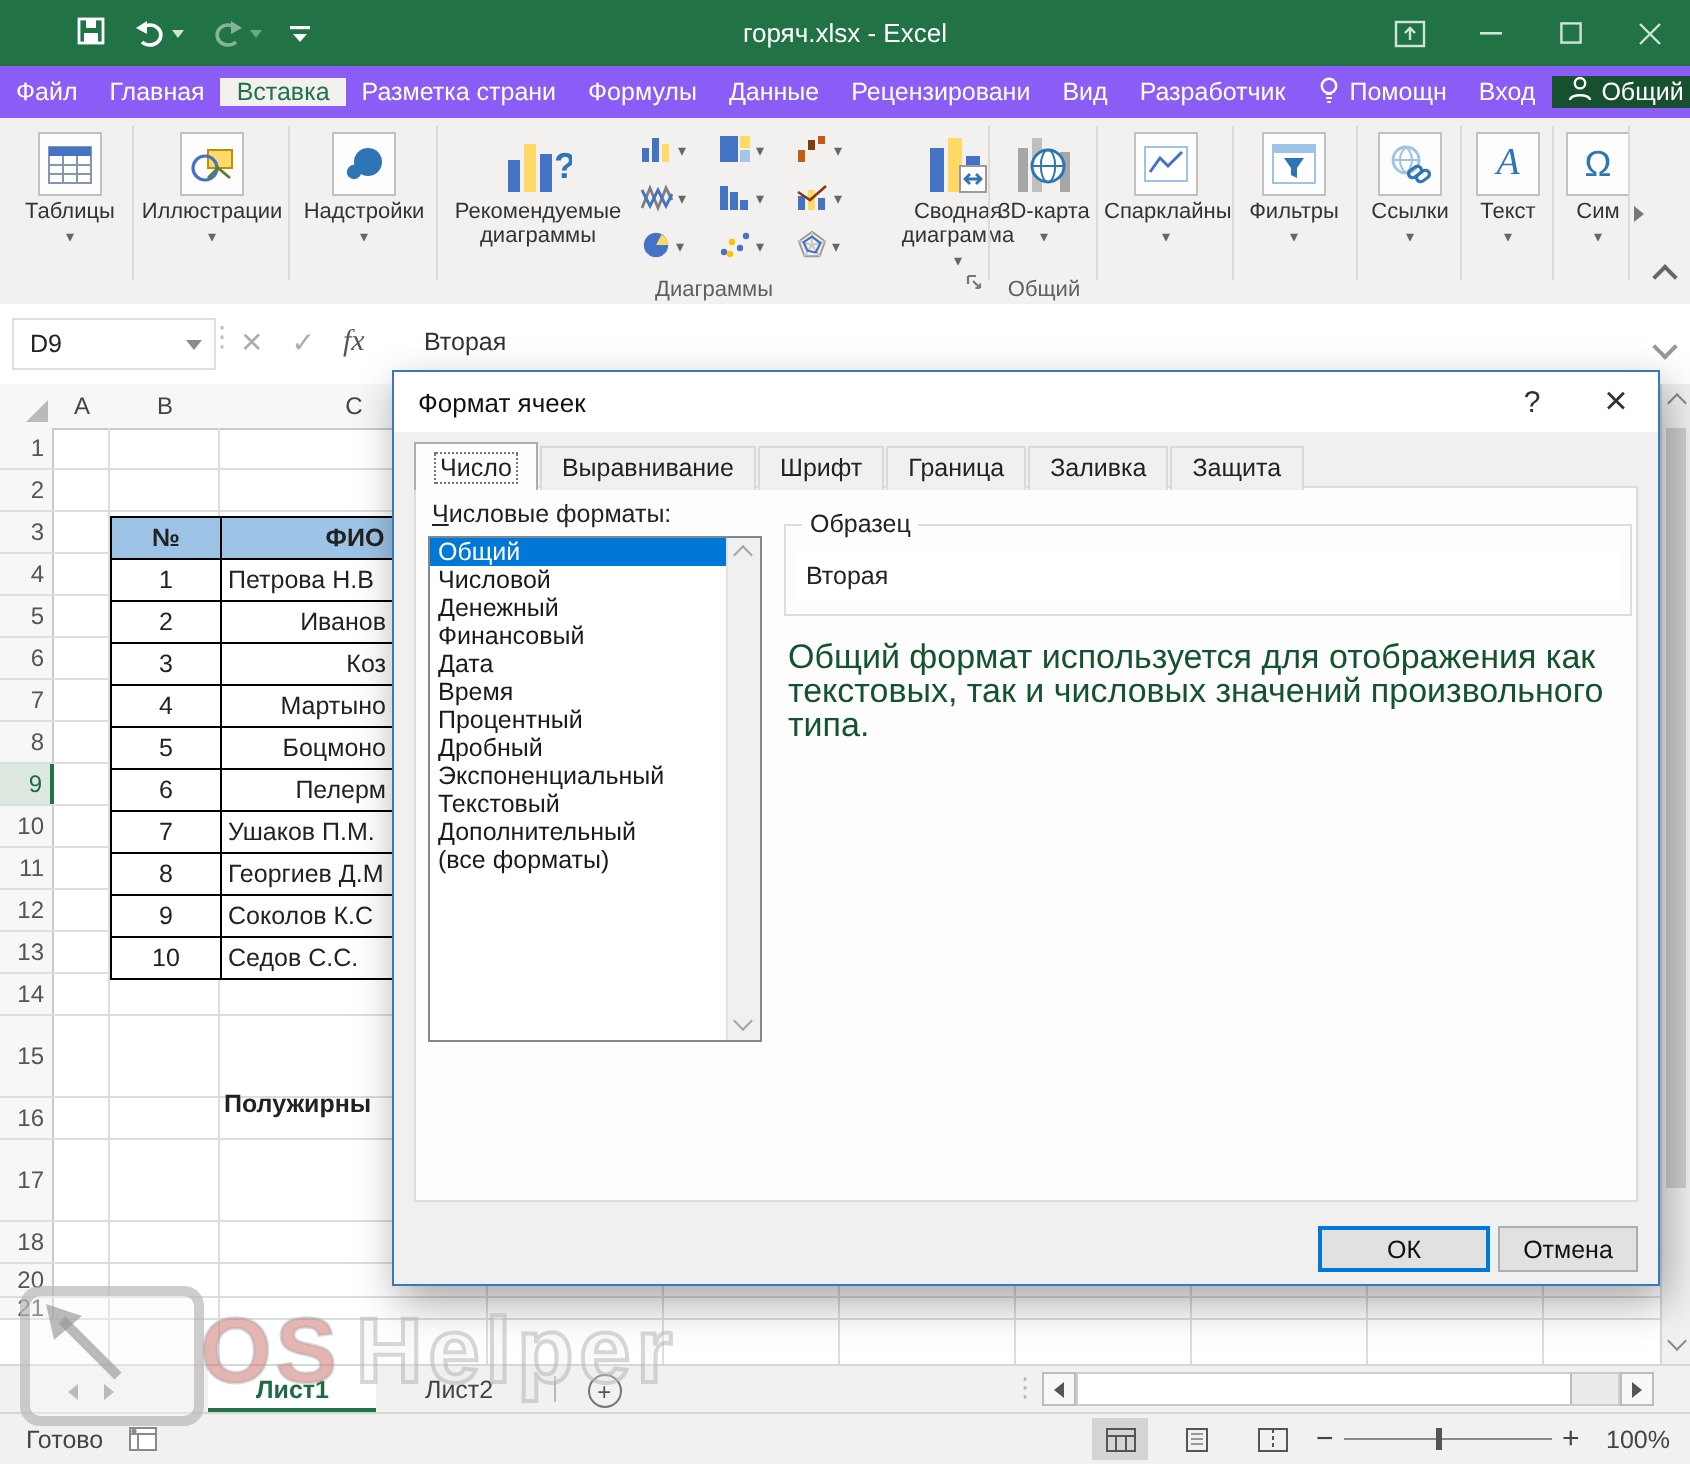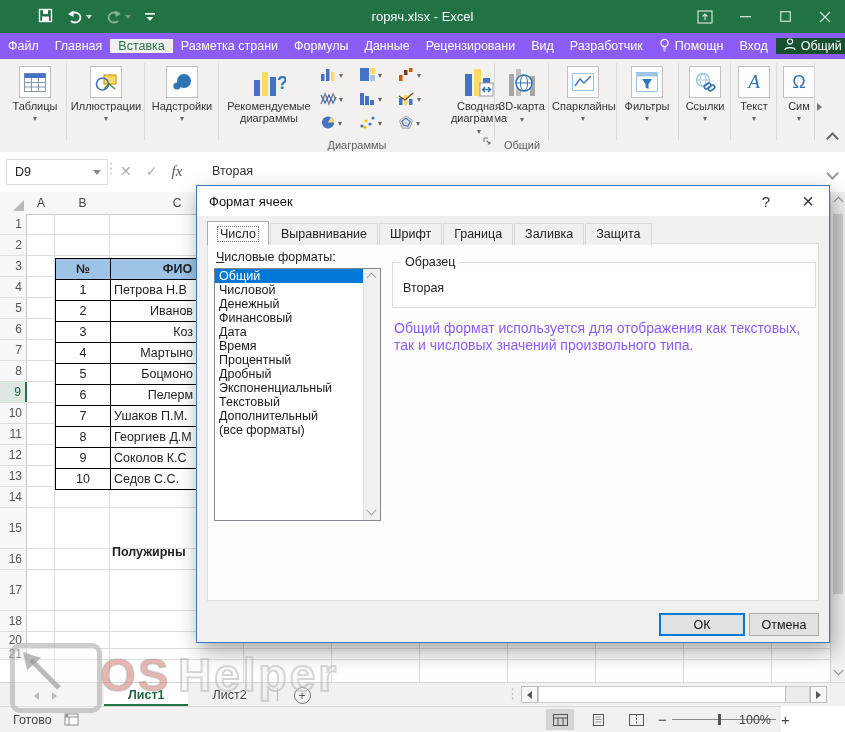--- a/index.html
+++ b/index.html
@@ -90,21 +90,21 @@
   .dlabel{position:absolute;left:8px;top:6px;font-size:12.5px;color:#222;}
   .accel{text-decoration:underline;}
   .listbox{position:absolute;left:6px;top:24px;width:167px;height:253px;background:#fff;border:1px solid #838790;box-sizing:border-box;overflow:hidden;}
   .litem{height:14px;line-height:14px;font-size:12.5px;padding-left:4px;white-space:nowrap;color:#1a1a1a;}
   .litem.sel{background:#0078d7;color:#fff;}
   .lscroll{position:absolute;right:0;top:0;bottom:0;width:16px;background:#f0f0f0;border-left:1px solid #e2e2e2;}
   .lsa{position:absolute;left:4px;width:6px;height:6px;border-right:1.5px solid #a5a5a5;border-bottom:1.5px solid #a5a5a5;}
   .fieldset{position:absolute;left:184px;top:18px;width:422px;height:44px;border:1px solid #dcdcdc;}
   .legend{position:absolute;left:8px;top:-8px;background:#fdfdfd;padding:0 4px;font-size:12.5px;color:#222;}
   .sampleinner{position:absolute;left:4px;right:4px;top:10px;bottom:4px;background:#fff;display:flex;align-items:center;padding-left:6px;font-size:12.5px;color:#222;}
-  .ddesc{position:absolute;left:186px;top:76px;width:420px;font-size:14px;line-height:17px;color:#8b5cf6;}
+  .ddesc{position:absolute;left:186px;top:76px;width:420px;font-size:17px;line-height:17px;color:#14532d;}
   .dbtn{position:absolute;top:427px;height:23px;background:#e1e1e1;display:flex;align-items:center;justify-content:center;
         font-size:12.5px;color:#111;box-sizing:border-box;}
   .dbtn.ok{left:462px;width:86px;border:2px solid #0078d7;}
   .dbtn.cancel{left:552px;width:70px;border:1px solid #adadad;}
 
   
   .tabbar{position:absolute;left:0;top:682px;width:845px;height:24px;background:#f3f1ef;border-top:1px solid #d8d6d4;box-sizing:border-box;}
   .navtri{position:absolute;top:9px;width:0;height:0;border-top:4px solid transparent;border-bottom:4px solid transparent;}
   .stabs{position:absolute;left:104px;top:0;height:23px;display:flex;align-items:stretch;font-size:12.5px;}
   .stab{display:flex;align-items:center;padding:0 24px;color:#444;}
@@ -112,21 +112,21 @@
   .stsep{width:1px;background:#b9b9b9;margin:5px 6px;}
   .addsheet{width:15px;height:15px;border:1px solid #767676;border-radius:50%;display:flex;align-items:center;justify-content:center;
             font-size:12px;color:#555;margin:4px 0 0 10px;}
   .hsb-btn{position:absolute;top:3px;width:17px;height:17px;border:1px solid #bcbcbc;background:#f7f7f7;box-sizing:border-box;
            display:flex;align-items:center;justify-content:center;}
   .hsb-track{position:absolute;top:3px;height:17px;background:#ebebeb;border:1px solid #cccccc;box-sizing:border-box;}
   .hsb-thumb{position:absolute;left:0;top:0;bottom:0;width:246px;background:#fff;border-right:1px solid #bcbcbc;}
   .tri{width:0;height:0;}
 
   
-  .statusbar{position:absolute;left:0;top:706px;width:781px;height:26px;background:#f3f1ef;border-top:1px solid #d8d6d4;box-sizing:border-box;color:#444;}
+  .statusbar{position:absolute;left:0;top:706px;width:845px;height:26px;background:#f3f1ef;border-top:1px solid #d8d6d4;box-sizing:border-box;color:#444;}
   .stready{position:absolute;left:13px;top:0;height:25px;display:flex;align-items:center;font-size:12.5px;}
   .stmacro{position:absolute;left:64px;top:6px;}
   .viewbtn{position:absolute;top:2px;width:28px;height:21px;display:flex;align-items:center;justify-content:center;}
   .viewbtn.on{background:#d6d4d2;}
   .zoomlbl{position:absolute;right:10px;top:0;height:25px;display:flex;align-items:center;font-size:12.5px;}
   .zline{position:absolute;top:12px;height:1px;background:#8a8a8a;}
   .zthumb{position:absolute;top:7px;width:3px;height:11px;background:#555;}
   .zsign{position:absolute;top:0;height:25px;display:flex;align-items:center;font-size:15px;color:#444;}
 
   

